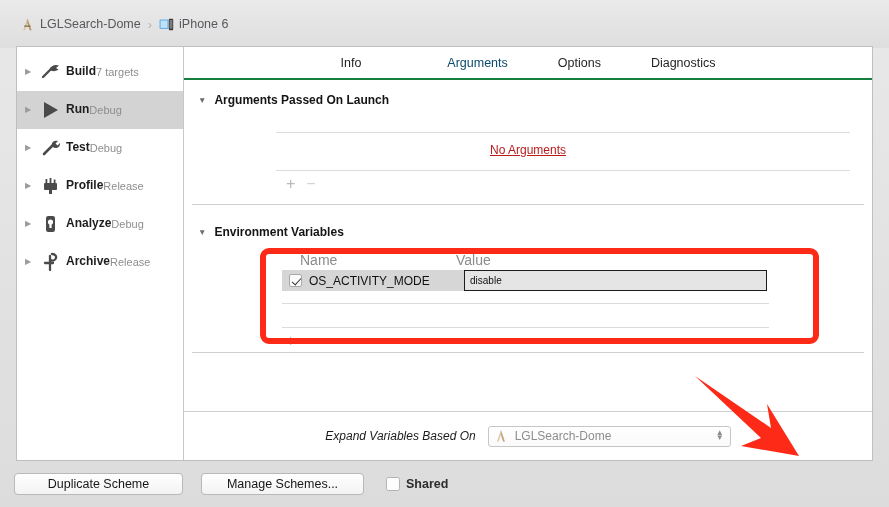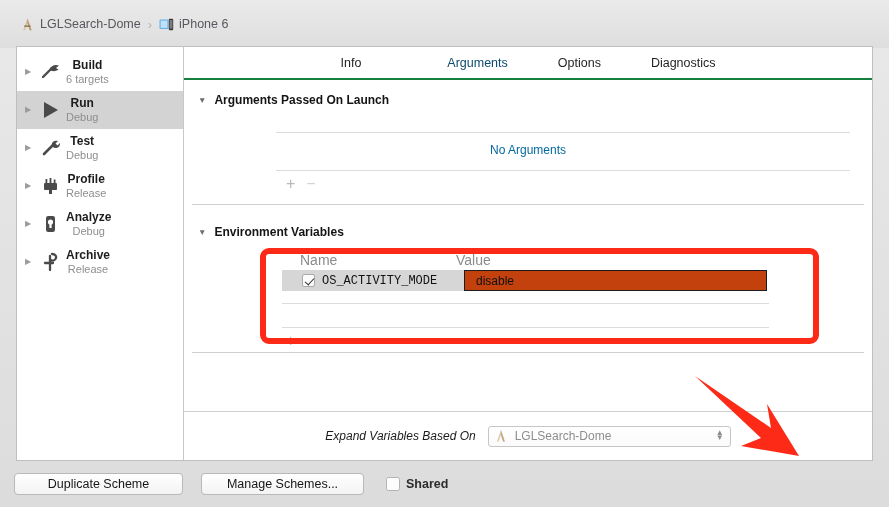--- a/index.html
+++ b/index.html
@@ -108,21 +108,21 @@
   }
   .scheme-icon {
     width: 24px;
     flex: 0 0 24px;
     height: 22px;
     position: relative;
     margin-right: 3px;
   }
   .scheme-text {
     display: flex;
-    flex-direction: column;
+    flex-direction: row;
     line-height: 1.12;
     text-align: center;
   }
   .scheme-title {
     font-size: 12px;
     font-weight: bold;
     color: #1d1d1d;
   }
   .scheme-sub {
     font-size: 11px;
@@ -179,21 +179,22 @@
   .rule {
     position: absolute;
     height: 1px;
     background: #dcdcdc;
   }
   .rule.strong { background: #cfcfcf; }
 
   .placeholder-text {
     position: absolute;
     font-size: 12px;
-    color: #0369a1;
+    color: #b91c1c;
+    text-decoration: underline;
   }
 
   .plusminus {
     position: absolute;
     display: flex;
     align-items: center;
     gap: 11px;
     font-size: 16px;
     color: #b9b9b9;
     line-height: 1;
@@ -212,24 +213,23 @@
     position: absolute;
     display: flex;
     align-items: stretch;
   }
   .env-name-cell {
     width: 182px;
     height: 21px;
     background: #d6d6d6;
     display: flex;
     align-items: center;
-    padding-left: 20px;
+    padding-left: 7px;
     box-sizing: border-box;
     gap: 7px;
-    font-family: Liberation Mono, monospace;
   }
   .cb {
     width: 13px; height: 13px;
     background: #fbfbfb;
     border: 1px solid #a9a9a9;
     border-radius: 2px;
     box-sizing: border-box;
     position: relative;
     flex: 0 0 13px;
   }
@@ -242,27 +242,27 @@
     border-width: 0 1.8px 1.8px 0;
     transform: rotate(42deg);
   }
   .env-name-text {
     font-size: 12px;
     color: #111;
   }
   .env-value-field {
     width: 303px;
     height: 21px;
-    background: #c2410c;
+    background: #e5e5e5;
     border: 1px solid #1c1c1c;
     box-sizing: border-box;
     display: flex;
     align-items: center;
-    padding-left: 11px;
-    font-size: 12px;
+    padding-left: 5px;
+    font-size: 10px;
     color: #111;
   }
 
   
   .expand-row {
     position: absolute;
     left: 0; right: 0;
     bottom: 0;
     height: 48px;
     border-top: 1px solid #cfcfcf;
@@ -401,21 +401,21 @@
       <div class="scheme-row">
         <span class="disclosure">▶</span>
         <span class="scheme-icon">
           <svg width="24" height="22" viewBox="0 0 24 22">
             <path d="M4 16 L13 7" stroke="#4a4a4a" stroke-width="2.4" stroke-linecap="round"></path>
             <path d="M10.5 8.5 C12 4.5, 16 3, 20 4.5 L17 7 L19.5 8.5 C16 11, 12.5 10.5, 10.5 8.5 Z" fill="#4a4a4a"></path>
           </svg>
         </span>
         <span class="scheme-text">
           <span class="scheme-title">Build</span>
-          <span class="scheme-sub">6 targets</span>
+          <span class="scheme-sub">7 targets</span>
         </span>
       </div>
 
       <div class="scheme-row selected">
         <span class="disclosure">▶</span>
         <span class="scheme-icon">
           <svg width="24" height="22" viewBox="0 0 24 22">
             <path d="M5 3 L19 11 L5 19 Z" fill="#4a4a4a"></path>
           </svg>
         </span>

